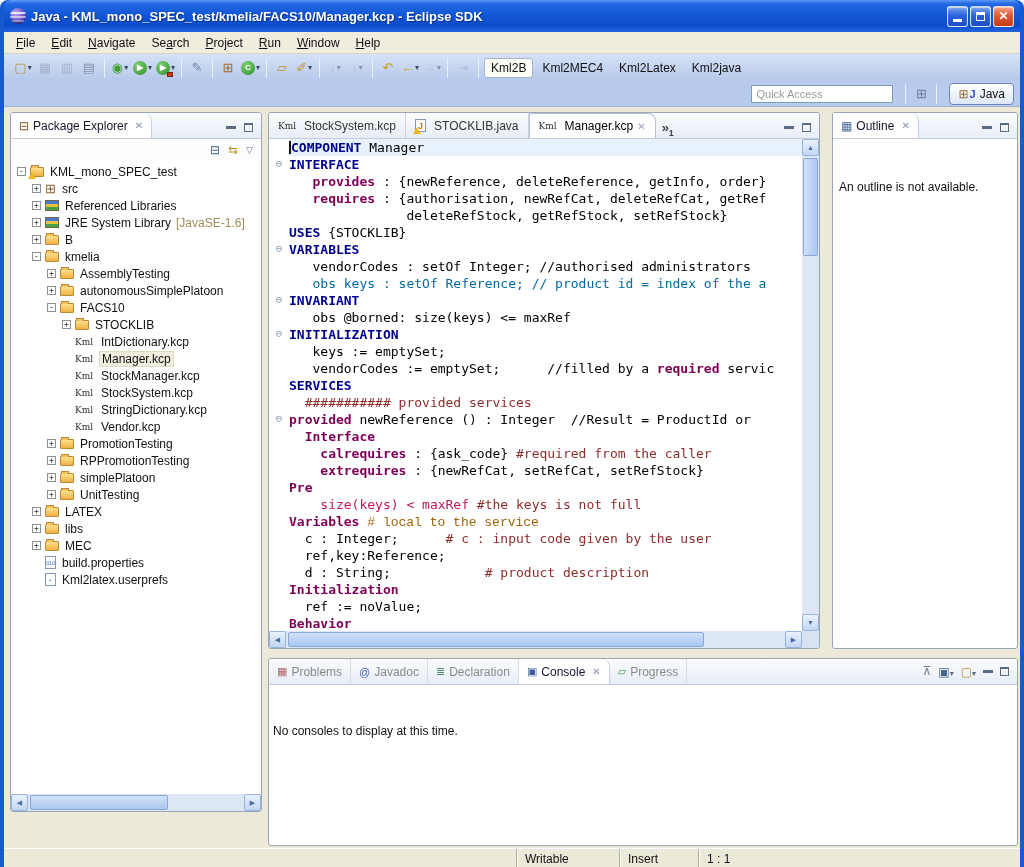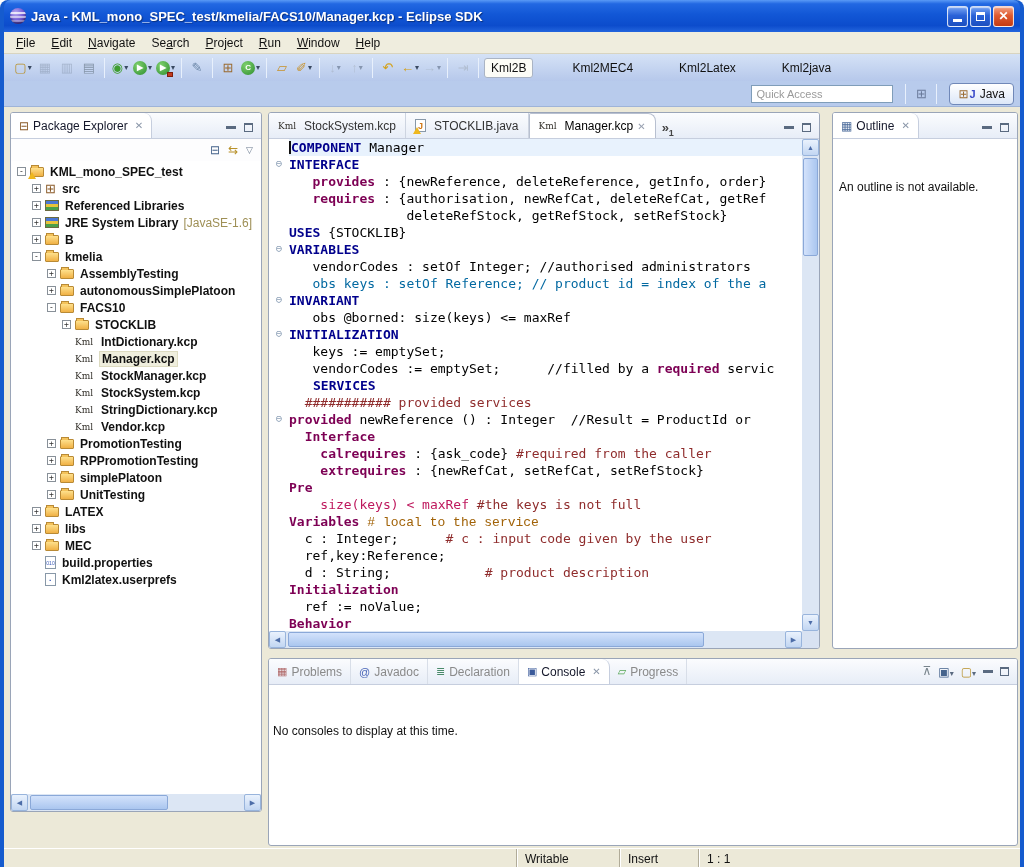--- a/index.html
+++ b/index.html
@@ -72,21 +72,21 @@
   
   .pe { left:6px; top:5px; width:252px; height:700px; }
   .pe-toolbar { height:22px; background:#fdfdfe; display:flex; justify-content:flex-end; align-items:center; gap:8px;
                 padding-right:8px; }
   .pe-toolbar .g { font-size:12px; }
   .tree { font-size:12px; color:#111; padding-top:2px; height:calc(100% - 26px - 22px - 17px); overflow:hidden; }
   .tree-row { height:17px; display:flex; align-items:center; white-space:nowrap; }
   .expander { width:9px; height:9px; border:1px solid #889098; background:#fff; font-size:8px; line-height:7px;
               text-align:center; color:#333; margin-right:4px; flex:none; font-family:"DejaVu Sans Mono",monospace; }
   .exp-spacer { width:13px; flex:none; }
-  .tlabel { padding:0 2px;font-weight:bold; }
+  .tlabel { padding:0 2px; }
   .tlabel.sel { background:#efeedd; border:1px solid #dddbc0; }
   .tsuffix { color:#9e8f55; margin-left:3px; }
   .ic { margin-right:4px; flex:none; display:inline-block; }
   .ic-folder { width:14px; height:10px; background:linear-gradient(180deg,#fee08c,#f0b145); border:1px solid #b98a35;
                border-radius:1px; position:relative; }
   .ic-folder::before { content:""; position:absolute; top:-3px; left:0; width:6px; height:2px;
                        background:#f4c35c; border:1px solid #b98a35; border-bottom:none; }
   .ic-proj { position:relative; }
   .warnmark { position:absolute; left:-3px; bottom:-3px; width:0; height:0; border-left:4px solid transparent;
               border-right:4px solid transparent; border-bottom:7px solid #efb81e; }
@@ -244,21 +244,21 @@
         <span class="tbtn disabled">
           <span class="g" style="color: rgb(154, 164, 174);">→</span>
           <span class="dd">▾</span>
         </span>
         <span class="tsep"></span>
         <span class="tbtn disabled">
           <span class="g" style="color: rgb(154, 164, 174);">⇥</span>
         </span>
         <span class="tsep"></span>
       </span>
-    <span id="kmlgroup" style="display:flex;align-items:center;gap:30px;">
+    <span id="kmlgroup" style="display:flex;align-items:center;">
         <span class="kml-btn sel">Kml2B</span>
         <span class="kml-btn">Kml2MEC4</span>
         <span class="kml-btn">Kml2Latex</span>
         <span class="kml-btn">Kml2java</span>
       </span>
   </div>
 
   <div class="row2">
     <input class="qa-input" placeholder="Quick Access" style="">
     <span class="tsep"></span>
@@ -465,21 +465,21 @@
             <div class="cl"><span class="ruler"></span><span class="lt"><span style="color: rgb(0, 0, 0);">               deleteRefStock, getRefStock, setRefStock}</span></span></div>
             <div class="cl"><span class="ruler"></span><span class="lt"><span style="color: rgb(0, 0, 140); font-weight: bold;">USES</span><span style="color: rgb(0, 0, 0);"> {STOCKLIB}</span></span></div>
             <div class="cl"><span class="ruler">⊖</span><span class="lt"><span style="color: rgb(0, 0, 140); font-weight: bold;">VARIABLES</span></span></div>
             <div class="cl"><span class="ruler"></span><span class="lt"><span style="color: rgb(0, 0, 0);">   vendorCodes : setOf Integer; //authorised administrators</span></span></div>
             <div class="cl"><span class="ruler"></span><span class="lt"><span style="color: #0369a1;">   obs keys : setOf Reference; // product id = index of the a</span></span></div>
             <div class="cl"><span class="ruler">⊖</span><span class="lt"><span style="color: rgb(0, 0, 140); font-weight: bold;">INVARIANT</span></span></div>
             <div class="cl"><span class="ruler"></span><span class="lt"><span style="color: rgb(0, 0, 0);">   obs @borned: size(keys) &lt;= maxRef</span></span></div>
             <div class="cl"><span class="ruler">⊖</span><span class="lt"><span style="color: rgb(0, 0, 140); font-weight: bold;">INITIALIZATION</span></span></div>
             <div class="cl"><span class="ruler"></span><span class="lt"><span style="color: rgb(0, 0, 0);">   keys := emptySet;</span></span></div>
             <div class="cl"><span class="ruler"></span><span class="lt"><span style="color: rgb(0, 0, 0);">   vendorCodes := emptySet;      //filled by a </span><span style="color: rgb(125, 0, 84); font-weight: bold;">required</span><span style="color: rgb(0, 0, 0);"> servic</span></span></div>
-            <div class="cl"><span class="ruler"></span><span class="lt"><span style="color: rgb(0, 0, 140); font-weight: bold; margin-left: 24px;">SERVICES</span></span></div>
+            <div class="cl"><span class="ruler"></span><span class="lt"><span style="color: rgb(0, 0, 140); font-weight: bold;">SERVICES</span></span></div>
             <div class="cl"><span class="ruler"></span><span class="lt"><span style="color: rgb(143, 44, 44);">  ########### provided services</span></span></div>
             <div class="cl"><span class="ruler">⊖</span><span class="lt"><span style="color: rgb(125, 0, 84); font-weight: bold;">provided</span><span style="color: rgb(0, 0, 0);"> newReference () : Integer  //Result = ProductId or </span></span></div>
             <div class="cl"><span class="ruler"></span><span class="lt"><span style="color: rgb(0, 0, 0);">  </span><span style="color: rgb(125, 0, 84); font-weight: bold;">Interface</span></span></div>
             <div class="cl"><span class="ruler"></span><span class="lt"><span style="color: rgb(0, 0, 0);">    </span><span style="color: rgb(125, 0, 84); font-weight: bold;">calrequires</span><span style="color: rgb(0, 0, 0);"> : {ask_code} </span><span style="color: rgb(143, 44, 44);">#required from the caller</span></span></div>
             <div class="cl"><span class="ruler"></span><span class="lt"><span style="color: rgb(0, 0, 0);">    </span><span style="color: rgb(125, 0, 84); font-weight: bold;">extrequires</span><span style="color: rgb(0, 0, 0);"> : {newRefCat, setRefCat, setRefStock}</span></span></div>
             <div class="cl"><span class="ruler"></span><span class="lt"><span style="color: rgb(125, 0, 84); font-weight: bold;">Pre</span></span></div>
             <div class="cl"><span class="ruler"></span><span class="lt"><span style="color: #be185d;">    size(keys) &lt; maxRef </span><span style="color: rgb(143, 44, 44);">#the keys is not full</span></span></div>
             <div class="cl"><span class="ruler"></span><span class="lt"><span style="color: rgb(125, 0, 84); font-weight: bold;">Variables</span><span style="color: rgb(0, 0, 0);"> </span><span style="color: #a16207; font-family: Liberation Mono, monospace;"># local to the service</span></span></div>
             <div class="cl"><span class="ruler"></span><span class="lt"><span style="color: rgb(0, 0, 0);">  c : Integer;      </span><span style="color: rgb(143, 44, 44);"># c : input code given by the user</span></span></div>
             <div class="cl"><span class="ruler"></span><span class="lt"><span style="color: rgb(0, 0, 0);">  ref,key:Reference;</span></span></div>

